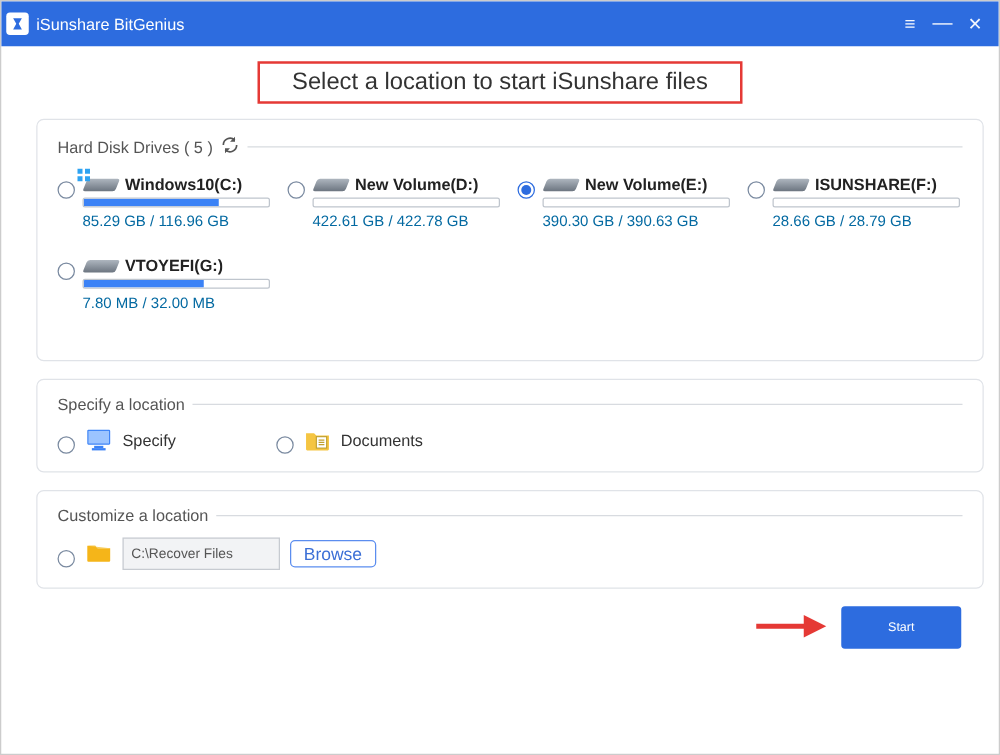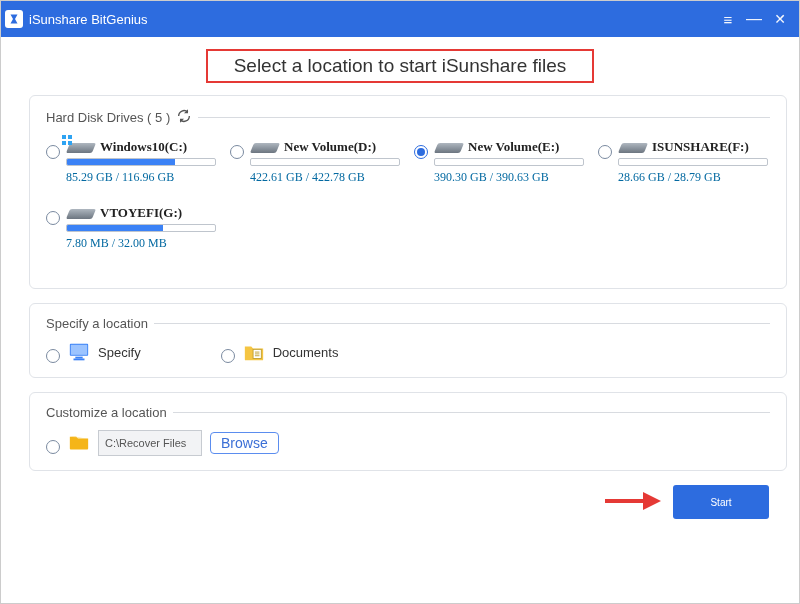--- a/index.html
+++ b/index.html
@@ -24,21 +24,21 @@
     .section-head { display: flex; align-items: center; gap: 6px; color: #555; font-size: 13px; margin-bottom: 10px; }
     .section-head .line { flex: 1; height: 1px; background: #d8dbe0; }
     .section-head .refresh svg { width: 16px; height: 16px; }
 
     .drives { display: flex; flex-wrap: wrap; gap: 18px 14px; }
     .drive { width: 170px; display: flex; gap: 6px; }
     .radio { width: 14px; height: 14px; border: 1px solid #7a8aa0; border-radius: 50%; flex: 0 0 14px; margin-top: 8px; position: relative; background: #fff; }
     .radio.selected { border-color: #2d6cdf; }
     .radio.selected::after { content: ""; position: absolute; inset: 2px; background: #2d6cdf; border-radius: 50%; }
 
-    .drive-body { flex: 1; font-family: Liberation Serif, serif; }
+    .drive-body { flex: 1; }
     .drive-top { display: flex; align-items: flex-end; gap: 4px; }
     .disk-icon { width: 30px; height: 18px; position: relative; }
     .disk-icon::before { content: ""; position: absolute; left: 2px; right: 2px; bottom: 2px; height: 10px; background: linear-gradient(#aeb6bf, #6c7580); border-radius: 2px; transform: skewX(-22deg); }
     .disk-icon.win::after { content: ""; position: absolute; left: -4px; top: -2px; width: 10px; height: 10px; background:
         linear-gradient(#2ea3f2,#2ea3f2) 0 0/4px 4px no-repeat,
         linear-gradient(#2ea3f2,#2ea3f2) 6px 0/4px 4px no-repeat,
         linear-gradient(#2ea3f2,#2ea3f2) 0 6px/4px 4px no-repeat,
         linear-gradient(#2ea3f2,#2ea3f2) 6px 6px/4px 4px no-repeat; }
     .drive-name { font-weight: 600; font-size: 13px; color: #222; white-space: nowrap; overflow: hidden; text-overflow: ellipsis; }
     .bar { height: 8px; border: 1px solid #bfc5cd; border-radius: 2px; margin-top: 3px; background: #fff; position: relative; overflow: hidden; }
@@ -46,21 +46,21 @@
     .drive-size { font-size: 12px; color: #0369a1; margin-top: 4px; white-space: nowrap; }
 
     .panel.hdd { min-height: 194px; }
 
     .loc-row { display: flex; gap: 80px; margin-top: 4px; }
     .loc-item { display: flex; align-items: center; gap: 8px; }
     .loc-icon { width: 22px; height: 20px; }
     .loc-label { font-size: 13px; color: #333; }
 
     .custom-row { display: flex; align-items: center; gap: 8px; margin-top: 4px; }
-    .path-input { width: 104px; height: 22px; border: 1px solid #c7cbd1; background: #f2f3f5; font-size: 11px; color: #555; padding: 12px 6px; }
+    .path-input { width: 126px; height: 22px; border: 1px solid #c7cbd1; background: #f2f3f5; font-size: 11px; color: #555; padding: 12px 6px; }
     .browse-btn { height: 22px; border: 1px solid #5b8def; border-radius: 4px; background: #fff; color: #3b6fd6; font-size: 14px; padding: 0 10px; cursor: default; }
 
     .footer { display: flex; align-items: center; justify-content: flex-end; gap: 10px; padding: 0 18px 0 0; }
     .arrow svg { width: 60px; height: 26px; }
     .start-btn { width: 96px; height: 34px; background: #2d6cdf; color: #fff; border: none; border-radius: 3px; font-size: 10px; cursor: default; }
   </style>
 </head>
 <body>
 
 <div class="titlebar">

